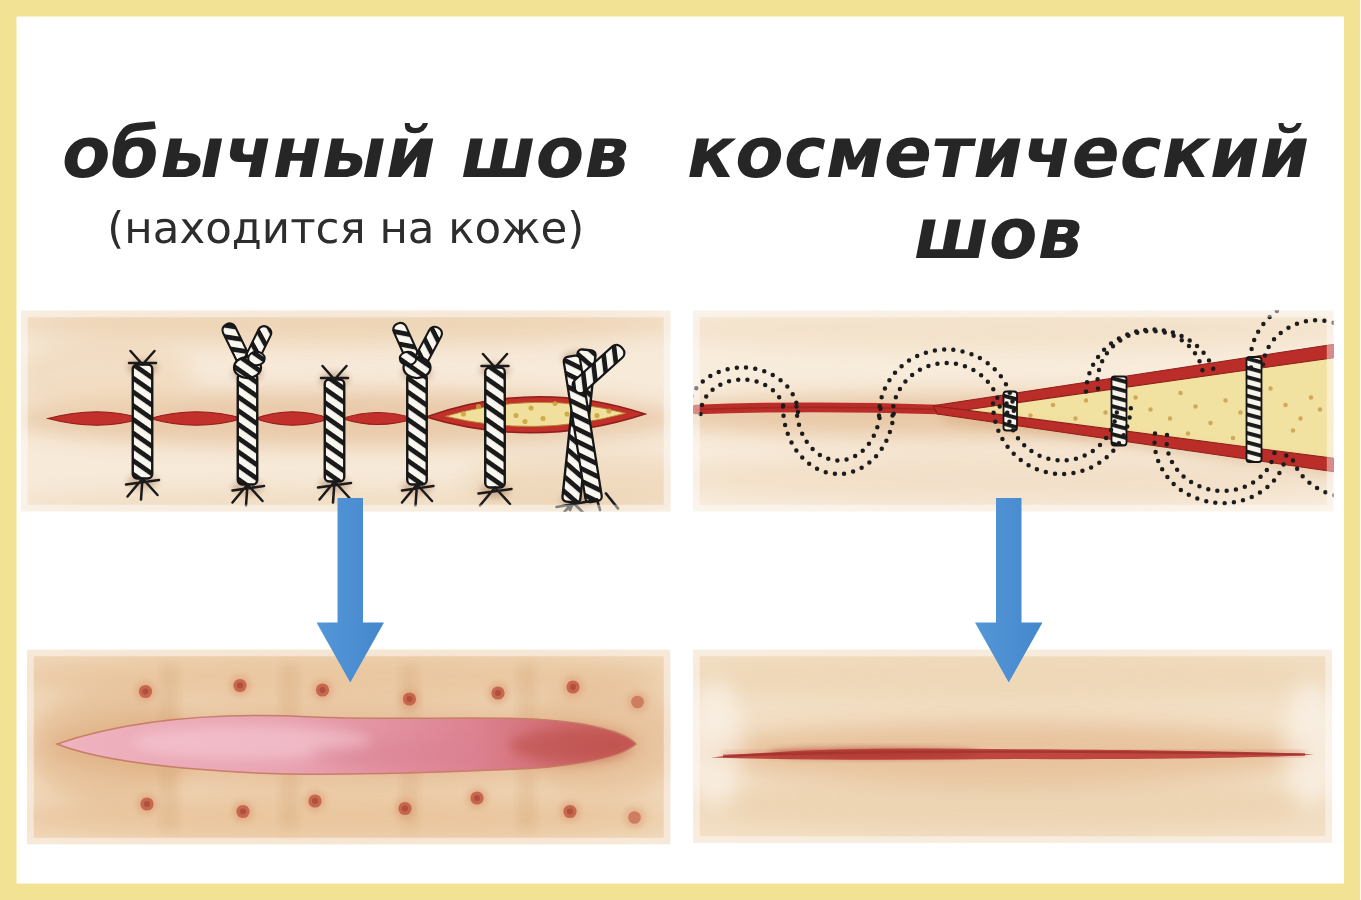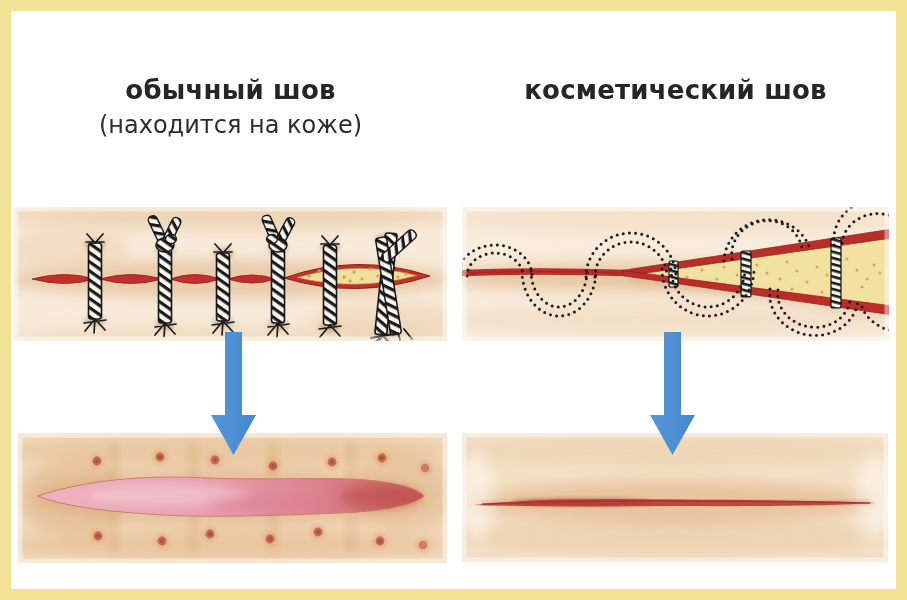--- a/index.html
+++ b/index.html
@@ -1,23 +1,23 @@
 <!DOCTYPE html>
 <html><head>
 <meta charset="utf-8">
 <style>
   html,body{margin:0;padding:0;}
   body{font-family:"DejaVu Sans","Liberation Sans",sans-serif;background:#fff;}
   #stage{position:relative;width:907px;height:600px;background:#ffffff;overflow:hidden;}
   .frame{position:absolute;inset:0;border:11px solid #f2e294;pointer-events:none;z-index:30;}
   .title-block{position:absolute;top:76px;text-align:center;color:#262626;z-index:5;}
-  .title-block .main{font-size:26px;font-weight:600;line-height:1.15;letter-spacing:.2px;}
-  .title-block .sub{font-size:24px;font-weight:400;line-height:1.2;margin-top:5px;color:#2d2d2d;}
+  .title-block .main{font-size:47px;font-weight:600;line-height:1.15;letter-spacing:.2px;font-style:italic;}
+  .title-block .sub{font-size:29px;font-weight:400;line-height:1.2;margin-top:5px;color:#2d2d2d;}
   #title-left{left:14px;width:433px;}
-  #title-right{left:462px;width:427px;}
+  #title-right{left:452px;width:427px;}
   .panel{position:absolute;z-index:2;}
   #panel-tl{left:14px;top:207px;width:433px;height:134px;}
   #panel-tr{left:462px;top:207px;width:427px;height:134px;}
   #panel-bl{left:18px;top:433px;width:429px;height:130px;}
   #panel-br{left:462px;top:433px;width:426px;height:129px;}
   .arrow{position:absolute;width:45px;height:123px;z-index:10;}
   #arrow-left{left:211px;top:332px;}
   #arrow-right{left:650px;top:332px;}
   svg{display:block;}
 </style>

